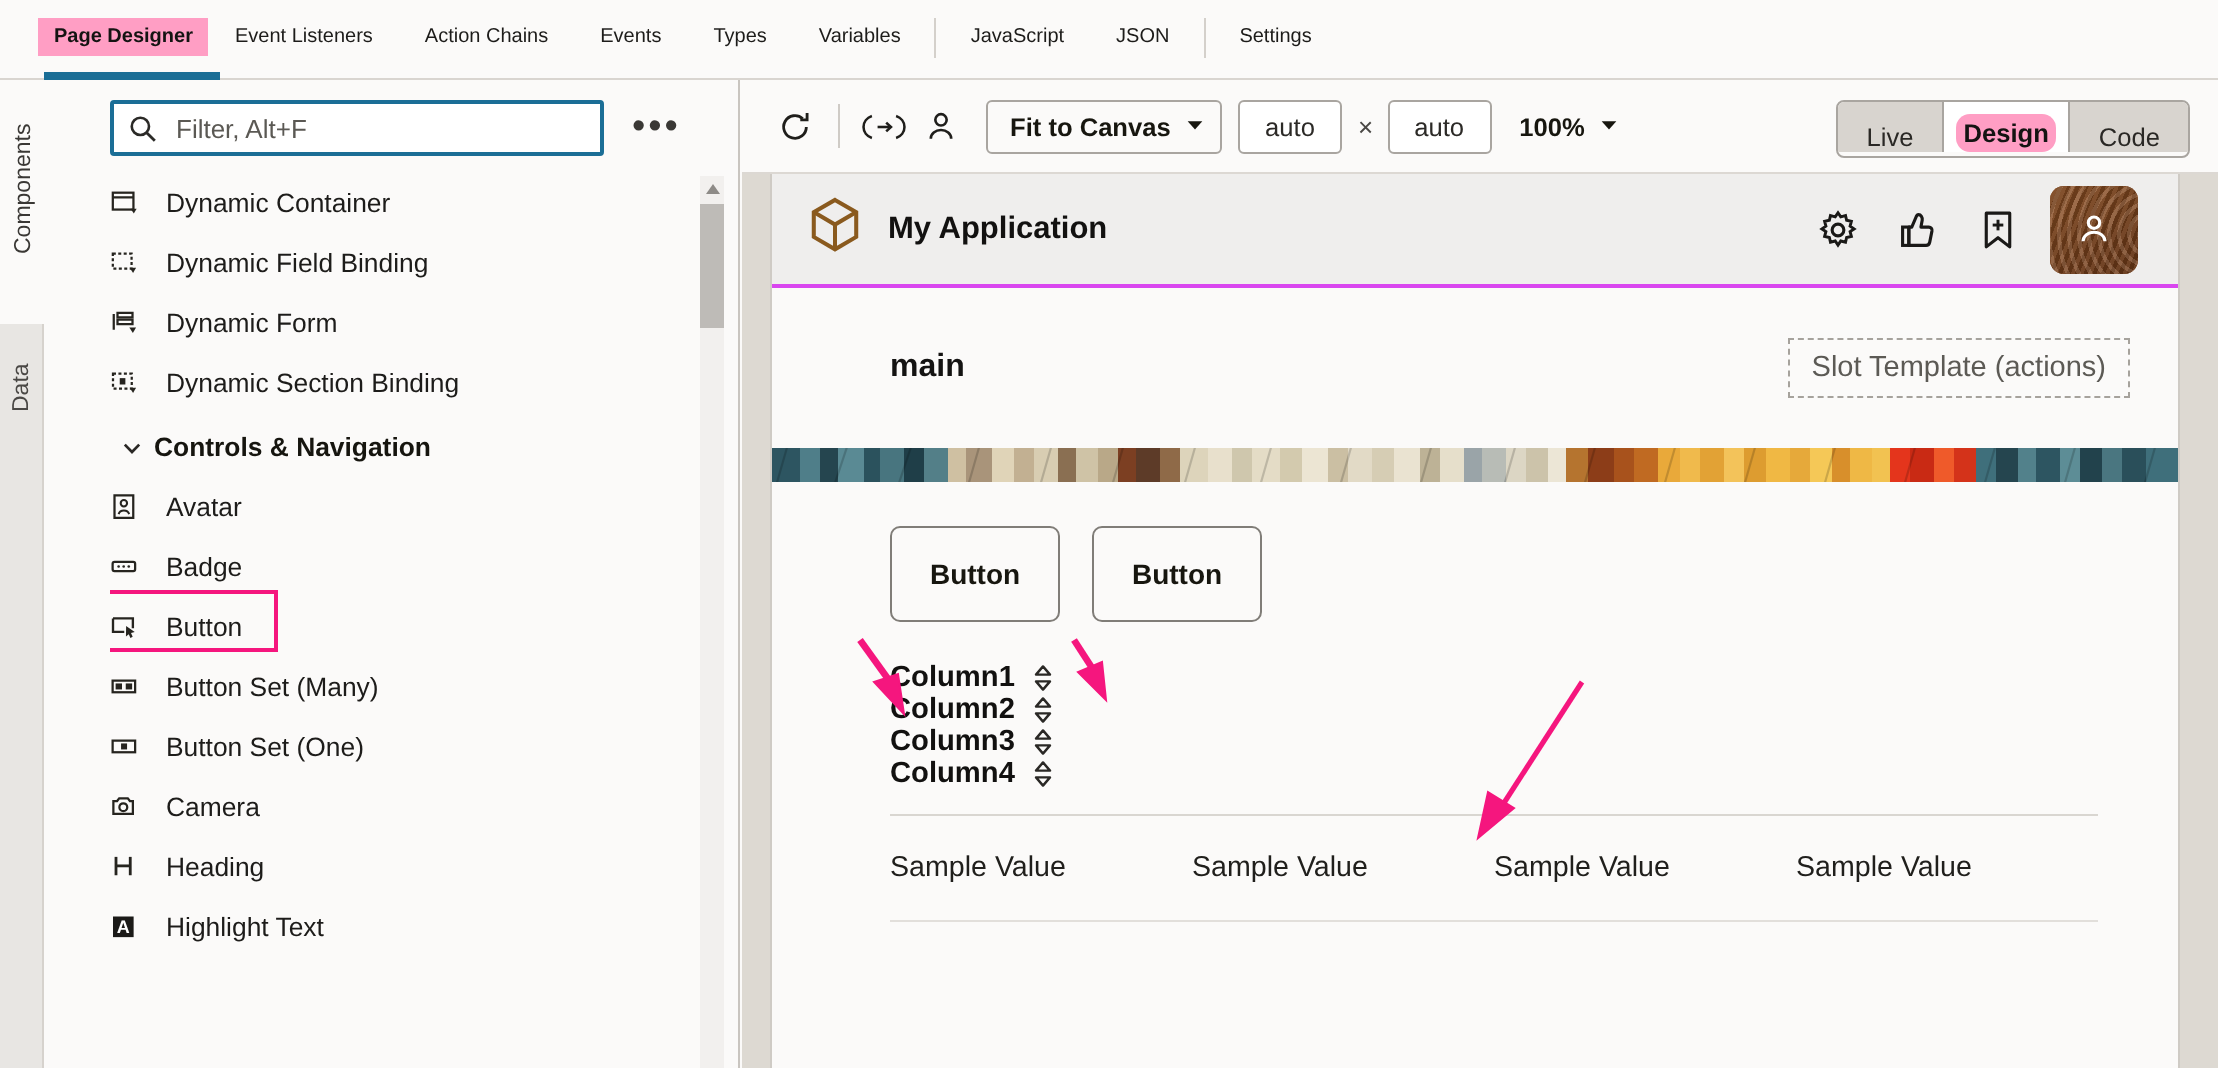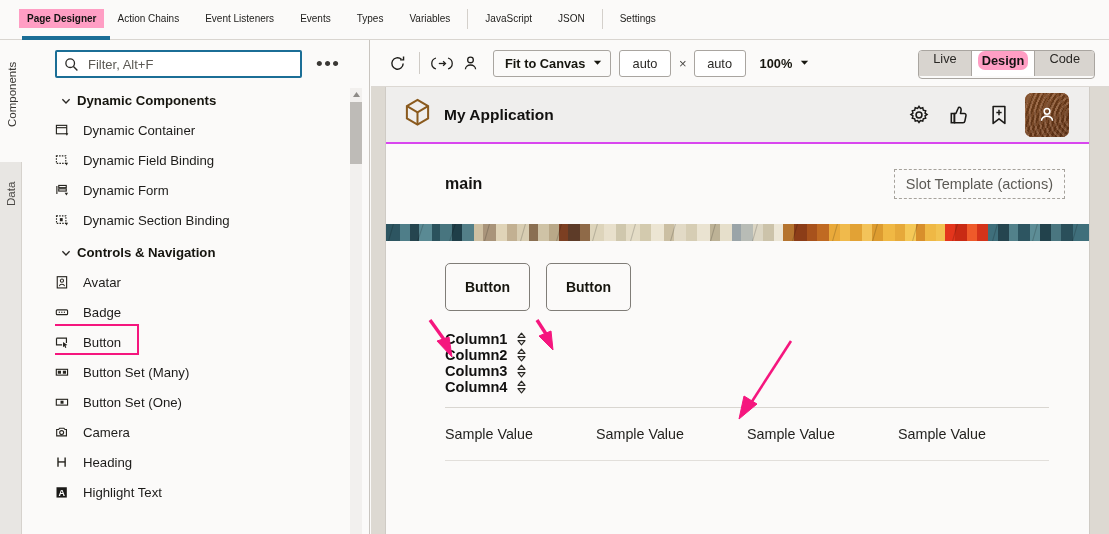--- a/index.html
+++ b/index.html
@@ -66,21 +66,21 @@
        color:#17160f;margin-left:9px;box-sizing:border-box;}
   .sel.fit{width:118px;}
   .numin{width:52px;height:27px;border:1px solid #a9a5a0;border-radius:3px;background:#fff;
          font-size:12.8px;color:#2c2a27;display:flex;align-items:center;justify-content:center;
          margin-left:8px;box-sizing:border-box;}
   .xmark{margin:0 0 0 8px;font-size:13px;color:#4a4845;}
   .zoom{display:flex;align-items:center;margin-left:14px;font-size:12.8px;font-weight:bold;color:#17160f;}
   .zoom .cv{margin-left:7px;}
 
   .modes{position:absolute;right:14px;top:10px;display:flex;border:1px solid #a9a5a0;border-radius:4px;overflow:hidden;height:27px;}
-  .mode{display:flex;align-items:flex-start;justify-content:center;height:25px;padding:0 14px;font-size:12.8px;
+  .mode{display:flex;align-items:flex-end;justify-content:center;height:25px;padding:0 14px;font-size:12.8px;
         color:#2a2825;background:#d8d4cf;box-sizing:border-box;cursor:default;}
   .mode + .mode{border-left:1px solid #a9a5a0;}
   .mode.active{background:#fff;padding:0 6px;}
   .mode.active .mlabel{background:#ff9ec4;font-weight:bold;color:#141312;padding:2px 4px;border-radius:7px;}
 
   
   .surface{position:absolute;left:0;top:47px;width:738px;height:447px;background:#ddd9d2;overflow:hidden;}
   .frame{position:absolute;left:14px;top:0;width:705px;height:447px;background:#fbfaf9;
          border-left:1px solid #cfcbc5;border-right:1px solid #cfcbc5;box-sizing:border-box;}
   .apphdr{height:57px;background:#efeeed;border-bottom:2px solid #d946ef;display:flex;align-items:center;
@@ -121,22 +121,22 @@
   .anno{position:absolute;left:0;top:0;width:1109px;height:534px;pointer-events:none;}
 </style>
 </head>
 <body>
 
 <div class="app">
 
   <div class="topbar">
     <div class="topbar-inner">
       <div class="ttab hl">Page Designer</div>
+      <div class="ttab">Event Listeners</div>
       <div class="ttab">Action Chains</div>
-      <div class="ttab">Event Listeners</div>
       <div class="ttab">Events</div>
       <div class="ttab">Types</div>
       <div class="ttab">Variables</div>
       <div class="tdiv"></div>
       <div class="ttab">JavaScript</div>
       <div class="ttab">JSON</div>
       <div class="tdiv"></div>
       <div class="ttab">Settings</div>
     </div>
     <div class="tab-underline"></div>
@@ -154,28 +154,20 @@
           <circle cx="6.6" cy="6.6" r="4.6" fill="none" stroke="#2b2a27" stroke-width="1.4"></circle>
           <line x1="10.1" y1="10.1" x2="14.3" y2="14.3" stroke="#2b2a27" stroke-width="1.5"></line>
         </svg>
         <span class="search-ph">Filter, Alt+F</span>
       </div>
       <div class="dots">•••</div>
     </div>
 
     <div class="list">
 
-      <div class="group">
-        <span class="chev">
-          <svg width="12" height="12" viewBox="0 0 12 12">
-              <path d="M2.4 4.3 L6 8 L9.6 4.3" fill="none" stroke="#2a2825" stroke-width="1.35"></path>
-            </svg>
-        </span>
-        <span>Dynamic Components</span>
-      </div>
 
       <div class="item">
         <span class="ico">
           <svg width="15" height="15" viewBox="0 0 16 16">
               <rect x="1.5" y="2.5" width="11" height="9" fill="none" stroke="#26241f" stroke-width="1.2"></rect>
               <line x1="1.5" y1="5" x2="12.5" y2="5" stroke="#26241f" stroke-width="1.2"></line>
               <path d="M11 11 l3.2 0 l-1.5 2.6 z" fill="#26241f"></path>
             </svg>
         </span>
         <span class="lbl">Dynamic Container</span>

